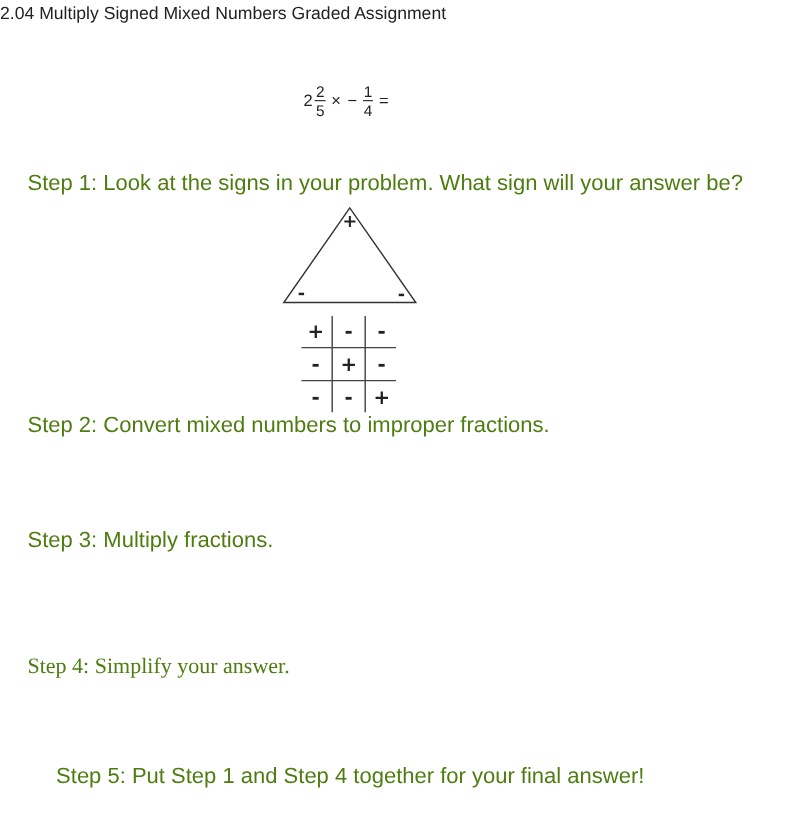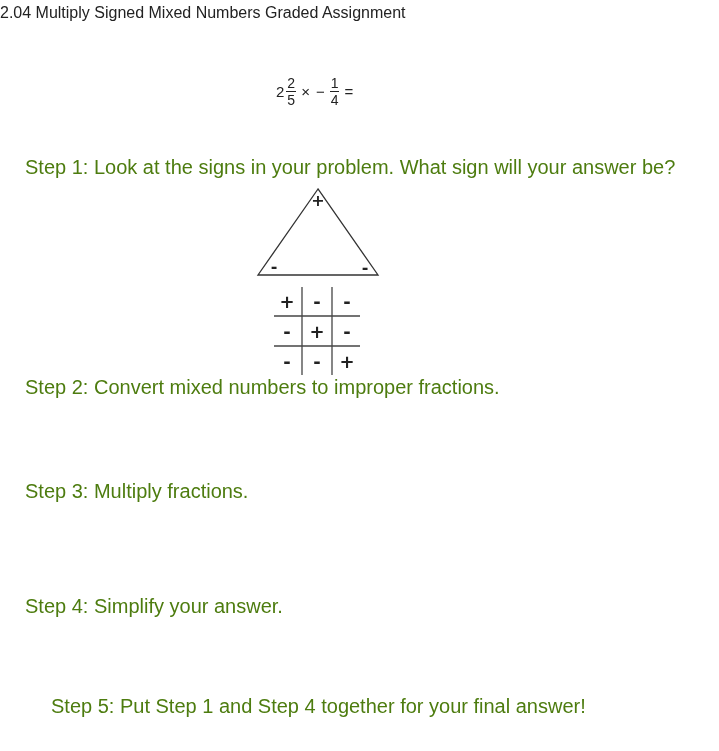--- a/index.html
+++ b/index.html
@@ -73,16 +73,16 @@
     <div class="grid-cell" style="left:0;top:30px;">-</div>
     <div class="grid-cell" style="left:30px;top:30px;">+</div>
     <div class="grid-cell" style="left:60px;top:30px;">-</div>
     <div class="grid-cell" style="left:0;top:60px;">-</div>
     <div class="grid-cell" style="left:30px;top:60px;">-</div>
     <div class="grid-cell" style="left:60px;top:60px;">+</div>
   </div>
 
   <div class="step" style="top:376px;">Step 2: Convert mixed numbers to improper fractions.</div>
   <div class="step" style="top:480px;">Step 3: Multiply fractions.</div>
-  <div class="step" style="top:595px;">Step 4: Simplify your answer.</div>
+  <div class="step" style="top:595px;font-family:Liberation Serif, serif;">Step 4: Simplify your answer.</div>
   <div class="step" style="top:695px;margin-left:26px;">Step 5: Put Step 1 and Step 4 together for your final answer!</div>
 
 </div>
 
 </body></html>

